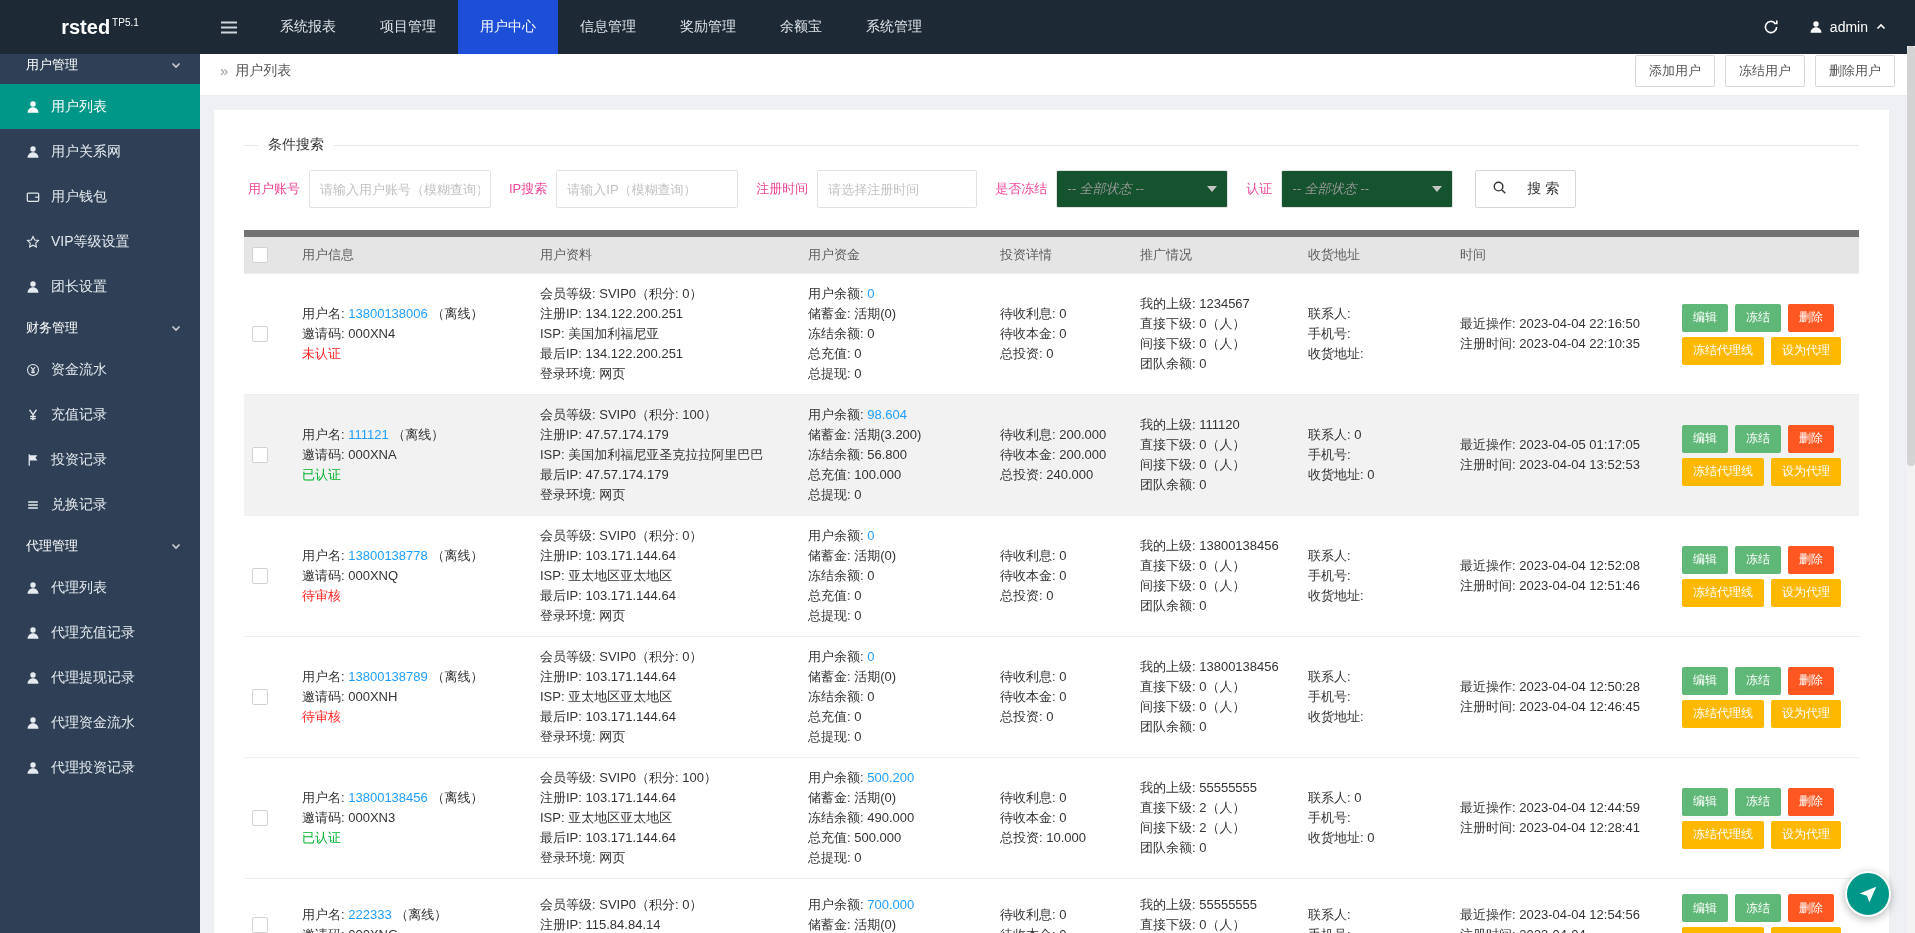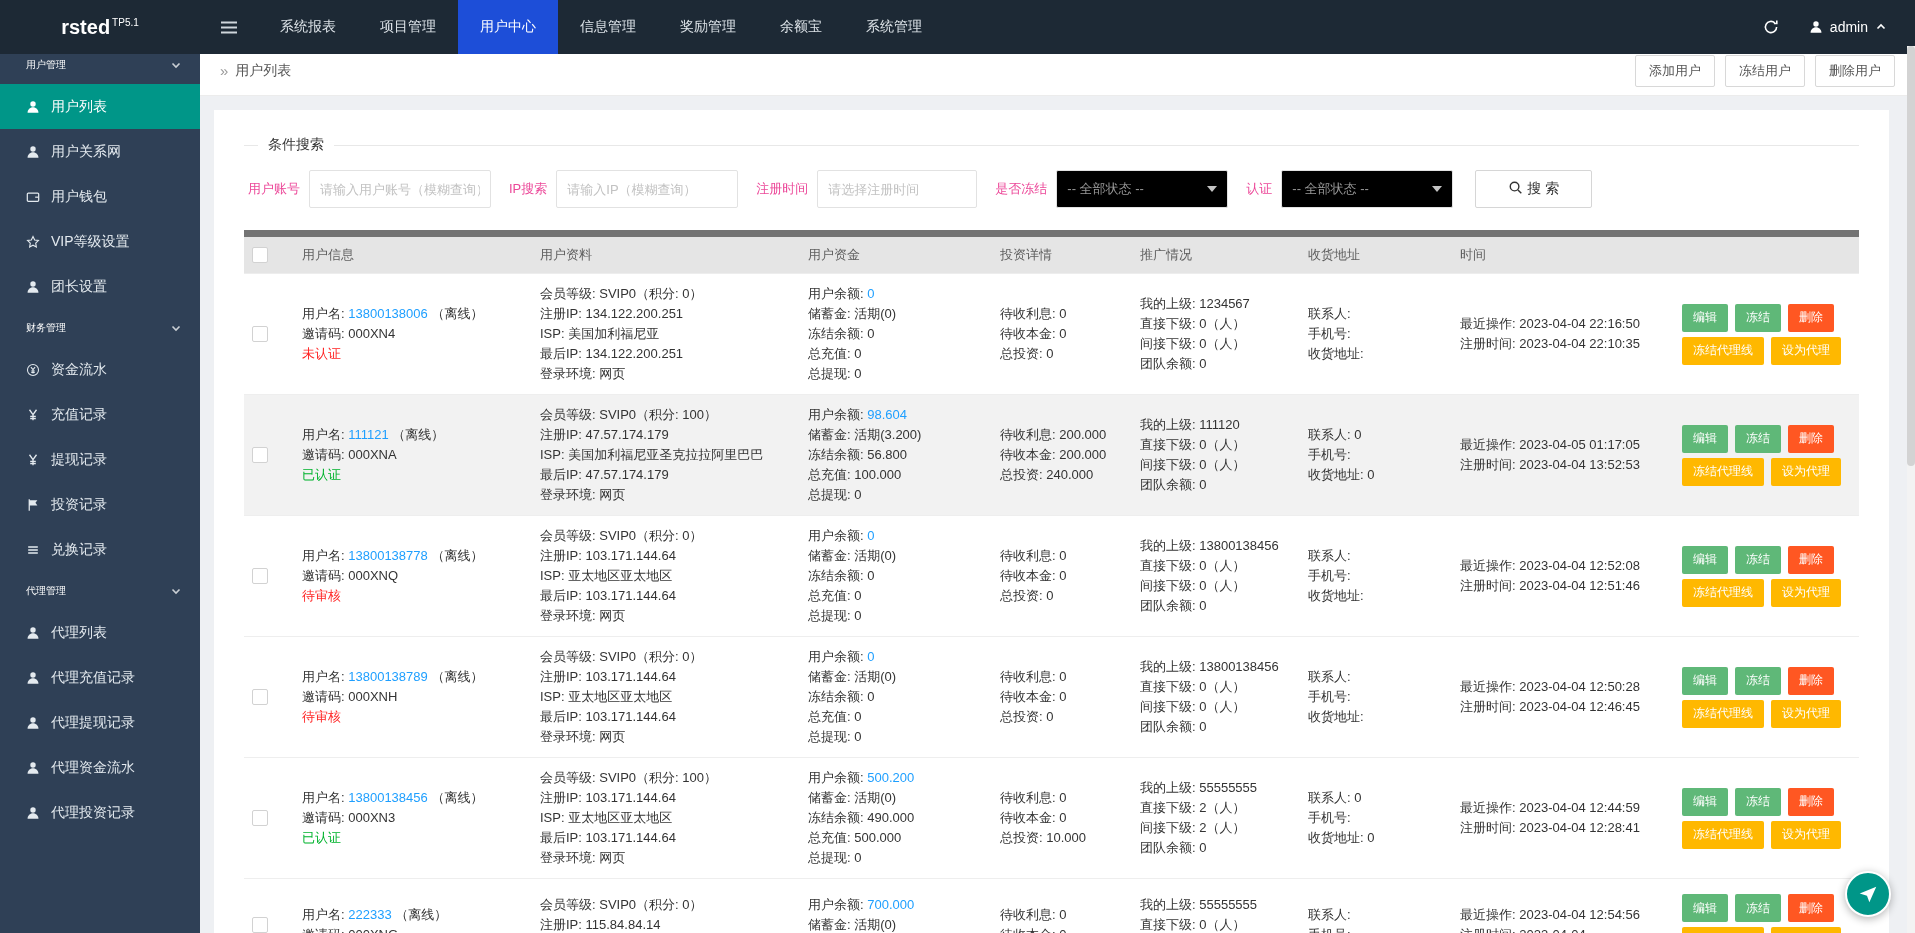--- a/index.html
+++ b/index.html
@@ -19,21 +19,21 @@
     font-size:14px; cursor:pointer; height:100%; }
   .tm-item.active { background:#1d4ed8; color:#fff; }
   .topbar-right { margin-left:auto; display:flex; align-items:center; gap:30px;
     padding-right:28px; color:#fff; }
   .tb-icon { display:inline-flex; align-items:center; }
   .admin { display:flex; gap:7px; font-size:14px; cursor:pointer; }
   
   .sidebar { position:fixed; left:0; top:46px; bottom:0; width:200px;
     background:#2f4056; z-index:20; overflow:hidden; }
   .sb-group-title { height:38px; display:flex; align-items:center;
-    padding:0 18px 0 26px; color:#ffffff; font-size:10px; cursor:pointer; }
+    padding:0 18px 0 26px; color:#ffffff; font-size:13px; cursor:pointer; }
   .sb-group-title .chev { margin-left:auto; color:rgba(255,255,255,.75); display:inline-flex; }
   .sb-item { height:45px; display:flex; align-items:center; gap:10px;
     padding-left:26px; color:#e4eaef; font-size:14px; cursor:pointer; }
   .sb-item.active { background:#009688; color:#fff; }
   .sb-icon { width:15px; display:inline-flex; align-items:center; }
   .sb-icon svg { display:block; }
   
   .main { margin-left:200px; margin-top:46px; }
   .crumbbar { height:50px; background:#fff; display:flex; align-items:center;
     padding:0 20px; border-bottom:1px solid #ececec; }
@@ -49,25 +49,25 @@
   fieldset.field legend { font-size:14px; color:#333; padding:0 10px; margin-left:14px; }
   .search-row { display:flex; align-items:center; gap:18px; margin:16px 4px 22px 4px; }
   .sf-group { display:flex; align-items:center; gap:9px; }
   .sf-label { font-size:13px; color:#ec4899; white-space:nowrap; }
   .sf-input { height:38px; width:182px; border:1px solid #e2e2e2; border-radius:2px;
     padding:0 10px; font-size:13px; color:#333; outline:none; font-family:inherit; }
   .sf-input::placeholder { color:#c2c2c2; }
   .sf-group:nth-child(3) .sf-input { width:160px; }
   .sf-select { height:38px; width:172px; border:1px solid #e2e2e2; border-radius:2px;
     display:flex; align-items:center; padding:0 10px; color:#999; font-size:13px;
-    background:#000000; cursor:pointer; }
+    background:#14532d; cursor:pointer;font-style:italic; }
   .sf-select .caret { margin-left:auto; width:0; height:0;
     border-left:5px solid transparent; border-right:5px solid transparent;
     border-top:6px solid #c4c4c4; }
-  .search-btn { height:38px; display:flex; align-items:center; gap:4px; padding:0 32px;
+  .search-btn { height:38px; display:flex; align-items:center; gap:20px; padding:0 16px;
     background:#fff; border:1px solid #d6d6d6; border-radius:2px; font-size:14px;
     color:#333; cursor:pointer; margin-left:4px; font-family:inherit; }
   
   .utable { width:100%; border-collapse:collapse; table-layout:fixed; }
   .utable th { background:#e5e5e5; height:40px; text-align:left; font-weight:normal;
     color:#5f5f5f; font-size:13px; padding:0 8px;
     border-top:7px solid #737373; border-bottom:1px solid #ededed; }
   .utable td { border-bottom:1px solid #eeeeee; padding:10px 8px; font-size:13px;
     color:#333; vertical-align:middle; overflow:hidden; }
   .utable tbody tr:nth-child(2) { background:#f2f2f2; }
@@ -208,28 +208,20 @@
       </span>
       <span>资金流水</span>
     </div>
     <div class="sb-item">
       <span class="sb-icon">
         <svg width="14" height="14" viewBox="0 0 16 16" fill="none" stroke="currentColor" stroke-width="1.5">
           <path d="M4 2l4 5.5L12 2M8 7.5V14M4.8 9.5h6.4M4.8 12h6.4"></path>
         </svg>
       </span>
       <span>充值记录</span>
-    </div>
-    <div class="sb-item">
-      <span class="sb-icon">
-        <svg width="14" height="14" viewBox="0 0 16 16" fill="none" stroke="currentColor" stroke-width="1.5">
-          <path d="M4 2l4 5.5L12 2M8 7.5V14M4.8 9.5h6.4M4.8 12h6.4"></path>
-        </svg>
-      </span>
-      <span>提现记录</span>
     </div>
     <div class="sb-item">
       <span class="sb-icon">
         <svg width="14" height="14" viewBox="0 0 16 16" fill="currentColor">
           <path d="M3 1.5h1.4v13H3zM4.4 2.5H13l-2.2 3L13 8.5H4.4z"></path>
         </svg>
       </span>
       <span>投资记录</span>
     </div>
     <div class="sb-item">

